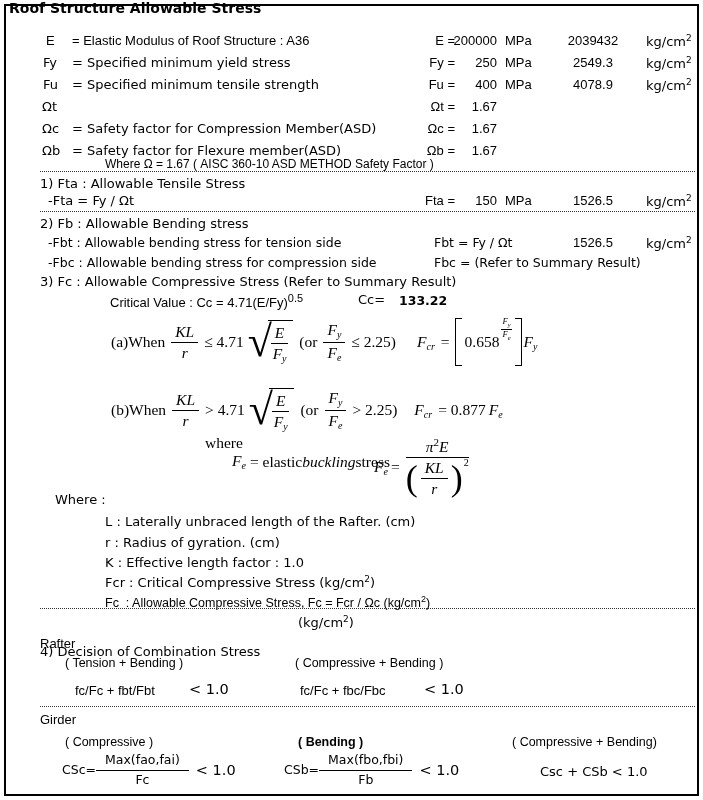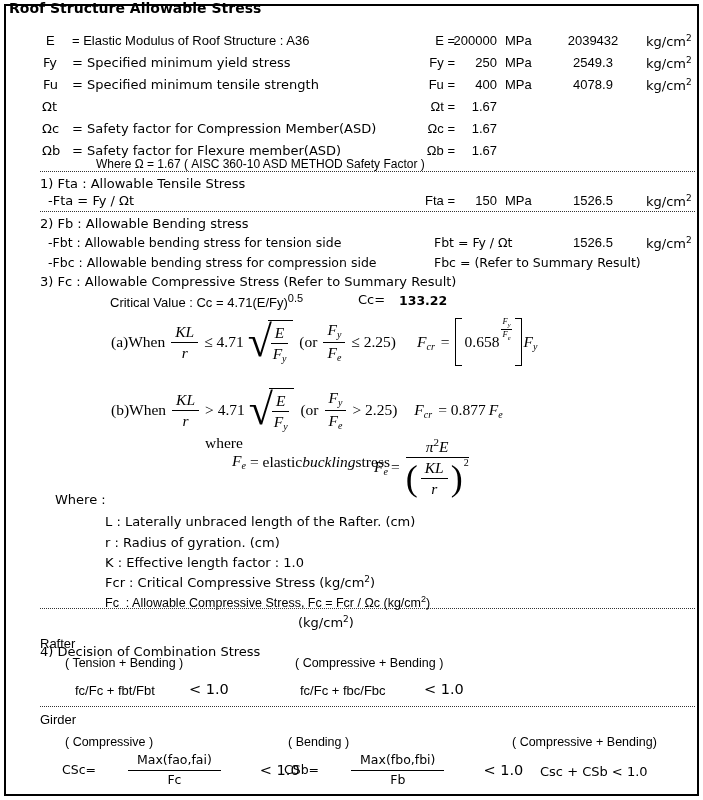--- a/index.html
+++ b/index.html
@@ -40,21 +40,21 @@
   .brkR{border-left:none;}
   .brkinner{display:inline-flex;align-items:center;padding:0 3px;}
   .supfrac{display:inline-flex;flex-direction:column;align-items:center;font-size:8.5px;transform:translateY(-13px);margin-left:2px;line-height:1.1;}
   .supfrac .fn2{border-bottom:0.8px solid #000;padding:0 1px;}
   .supfrac sub{font-size:6.5px;}
   .pgrp{display:inline-flex;align-items:center;}
   .bigp{font-size:36px;line-height:1;font-family:"Liberation Serif",serif;font-weight:400;}
   .psup{font-size:10px;transform:translateY(-16px);margin-left:1px;font-style:normal;}
   .supsm{font-size:11px;}
   
-  .csrow{position:absolute;display:flex;align-items:center;font-family:"DejaVu Sans",sans-serif;font-size:12.5px;gap:32px;}
+  .csrow{position:absolute;display:flex;align-items:center;font-family:"DejaVu Sans",sans-serif;font-size:12.5px;}
   .csfrac{display:inline-flex;flex-direction:column;align-items:center;line-height:1.25;}
   .csfrac .fn{border-bottom:1.2px solid #000;padding:0 9px 2px;align-self:stretch;text-align:center;}
   .csfrac .fd{padding-top:1px;}
   .cslim{font-size:14.5px;margin-left:7px;}
   .lim{font-size:14.5px;font-family:"DejaVu Sans",sans-serif;}
 </style>
 </head>
 <body>
 
 <div class="sheet">
@@ -100,21 +100,21 @@
     <span class="abs fa ceq">Ωc =</span>
     <span class="abs fa cval">1.67</span>
   </div>
   <div class="row" style="top:143px;">
     <span class="abs fs" style="left:42px;">Ωb</span>
     <span class="abs fs" style="left:72px;">= Safety factor for Flexure member(ASD)</span>
     <span class="abs fa ceq">Ωb =</span>
     <span class="abs fa cval">1.67</span>
   </div>
 
-  <div class="abs fa f12" style="left:96px;top:157px;text-align:right;">Where Ω = 1.67 ( AISC 360-10 ASD METHOD Safety Factor )</div>
+  <div class="abs fa f12" style="left:105px;top:157px;text-align:right;">Where Ω = 1.67 ( AISC 360-10 ASD METHOD Safety Factor )</div>
   <div class="dotted" style="top:171px;"></div>
 
   <div class="abs fs" style="left:40px;top:176px;">1) Fta : Allowable Tensile Stress</div>
   <div class="row" style="top:193px;">
     <span class="abs fs" style="left:48px;">-Fta = Fy / Ωt</span>
     <span class="abs fa ceq">Fta =</span>
     <span class="abs fa cval">150</span>
     <span class="abs fa cunit">MPa</span>
     <span class="abs fa ckg">1526.5</span>
     <span class="abs fs ckgu"><span>kg/cm</span><sup class="u">2</sup></span>
@@ -244,21 +244,21 @@
   <div class="abs fa f125" style="left:65px;top:656px;">( Tension + Bending )</div>
   <div class="abs fa f125" style="left:295px;top:656px;">( Compressive + Bending )</div>
   <div class="abs fa" style="left:75px;top:683px;">fc/Fc + fbt/Fbt</div>
   <div class="abs lim" style="left:189px;top:681px;">&lt; 1.0</div>
   <div class="abs fa" style="left:300px;top:683px;">fc/Fc + fbc/Fbc</div>
   <div class="abs lim" style="left:424px;top:681px;">&lt; 1.0</div>
   <div class="dotted" style="top:706px;"></div>
 
   <div class="abs fa" style="left:40px;top:712px;">Girder</div>
   <div class="abs fa f125" style="left:65px;top:735px;">( Compressive )</div>
-  <div class="abs fa f125" style="left:288px;top:735px;">( Bending )</div>
+  <div class="abs fa f125" style="left:298px;top:735px;font-weight:bold;">( Bending )</div>
   <div class="abs fa f125" style="left:512px;top:735px;">( Compressive + Bending)</div>
 
   <div class="csrow" style="left:62px;top:752px;">
     <span>CSc=</span>
     <span class="csfrac">
         <span class="fn">Max(fao,fai)</span>
         <span class="fd">Fc</span>
       </span>
     <span class="cslim">&lt; 1.0</span>
   </div>

